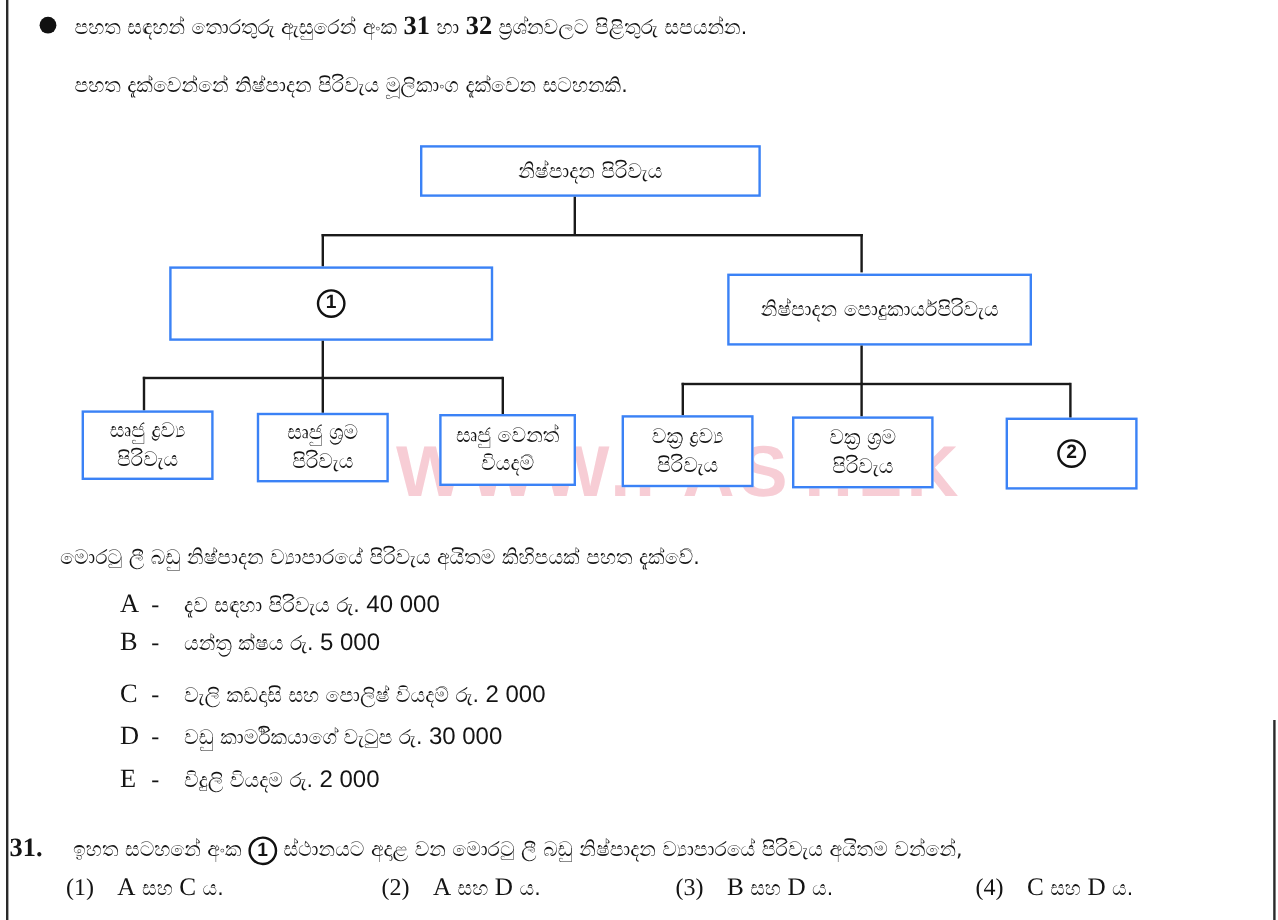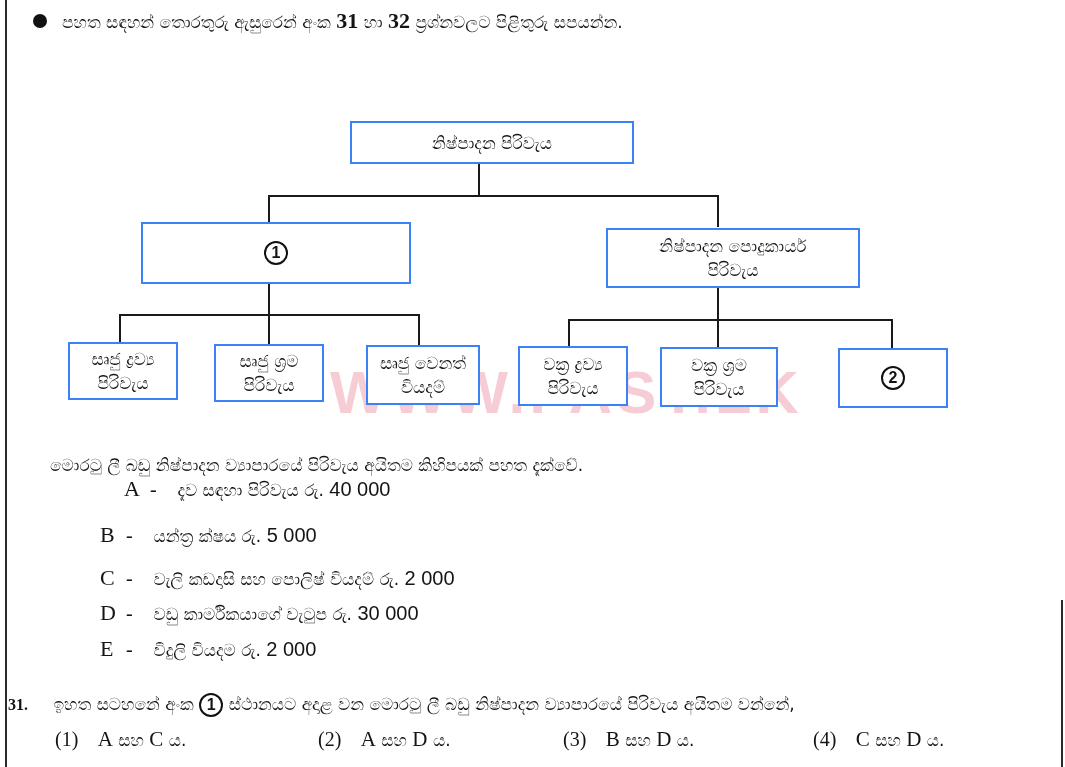--- a/index.html
+++ b/index.html
@@ -36,56 +36,57 @@
     font-weight: bold; font-size: 60px; letter-spacing: 4px; color: #f4b8c4; opacity: 0.7;
     white-space: nowrap; pointer-events: none; z-index: 0;
   }
   .diagram-layer { position: absolute; left: 0; top: 0; z-index: 1; }
 
   .item { position: absolute; left: 100px; white-space: nowrap; font-size: 17px; }
   .item .letter { font-family: "Liberation Serif", serif; font-size: 22px; display: inline-block; width: 26px; }
   .item .dash { font-family: "Liberation Serif", serif; font-size: 20px; display: inline-block; width: 22px; }
   .item .amount { font-family: "Liberation Sans", sans-serif; font-size: 20px; }
 
-  .qnum { font-family: "Liberation Serif", serif; font-weight: bold; font-size: 16px; }
+  .qnum { font-family: "Liberation Serif", serif; font-weight: bold; font-size: 22px; }
   .opt { position: absolute; top: 727px; white-space: nowrap; font-size: 17px; }
   .opt .onum { font-family: "Liberation Serif", serif; font-size: 20px; margin-right: 14px; }
   .opt .oletter { font-family: "Liberation Serif", serif; font-size: 21px; }
 </style>
 </head>
 <body>
 
 <div class="page">
   <div class="border-left"></div>
   <div class="border-right-lower"></div>
 
   <span class="bullet"></span>
   <div class="line" style="left:62px; top:8px;">
     <span>පහත සඳහන් තොරතුරු ඇසුරෙන් අංක</span>
     <span class="num-bold">31</span>
     <span>හා</span>
     <span class="num-bold">32</span>
     <span>ප්‍රශ්නවලට පිළිතුරු සපයන්න.</span>
   </div>
+  <div class="line" style="left:62px; top:62px;">පහත දැක්වෙන්නේ නිෂ්පාදන පිරිවැය මූලිකාංග දැක්වෙන සටහනකි.</div>
 
   <div class="watermark">WWW.PAST.LK</div>
 
   <div class="diagram-layer">
     <div class="box" style="left:350px; top:121px; width:284px; height:43px;">
       <span>නිෂ්පාදන පිරිවැය</span>
     </div>
     <div class="vline" style="left:478px; top:164px; height:32px;"></div>
     <div class="hline" style="left:268px; top:195px; width:451px;"></div>
     <div class="vline" style="left:268px; top:195px; height:28px;"></div>
     <div class="vline" style="left:717px; top:195px; height:32px;"></div>
 
     <div class="box" style="left:141px; top:222px; width:270px; height:62px;">
       <span class="circled">1</span>
     </div>
-    <div class="box" style="left:606px; top:228px; width:254px; height:60px; flex-direction:column;">
+    <div class="box" style="left:606px; top:228px; width:254px; height:60px; flex-direction:row;">
       <span>නිෂ්පාදන පොදුකාර්ය</span>
       <span>පිරිවැය</span>
     </div>
 
     <div class="vline" style="left:268px; top:284px; height:32px;"></div>
     <div class="hline" style="left:119px; top:314px; width:300px;"></div>
     <div class="vline" style="left:119px; top:314px; height:29px;"></div>
     <div class="vline" style="left:268px; top:314px; height:31px;"></div>
     <div class="vline" style="left:418px; top:314px; height:32px;"></div>
 
@@ -115,21 +116,21 @@
       <span>වක්‍ර ශ්‍රම</span>
       <span>පිරිවැය</span>
     </div>
     <div class="box" style="left:838px; top:348px; width:110px; height:60px;">
       <span class="circled">2</span>
     </div>
   </div>
 
   <div class="line" style="left:50px; top:455px;">මොරටු ලී බඩු නිෂ්පාදන ව්‍යාපාරයේ පිරිවැය අයිතම කිහිපයක් පහත දැක්වේ.</div>
 
-  <div class="item" style="top:476px;margin-left:24px;">
+  <div class="item" style="top:490px;">
     <span class="letter">A</span><span class="dash">-</span>
     <span>දැව සඳහා පිරිවැය</span>
     <span>රු.</span>
     <span class="amount">40 000</span>
   </div>
   <div class="item" style="top:522px;">
     <span class="letter">B</span><span class="dash">-</span>
     <span>යන්ත්‍ර ක්ෂය</span>
     <span>රු.</span>
     <span class="amount">5 000</span>

